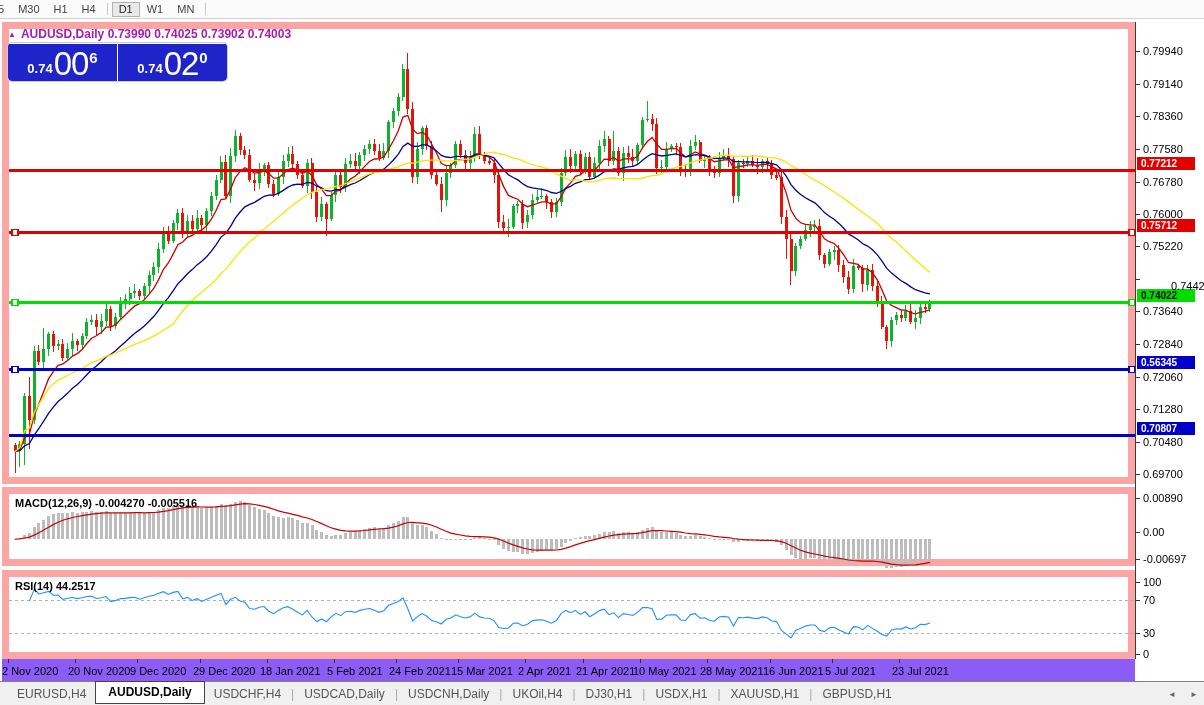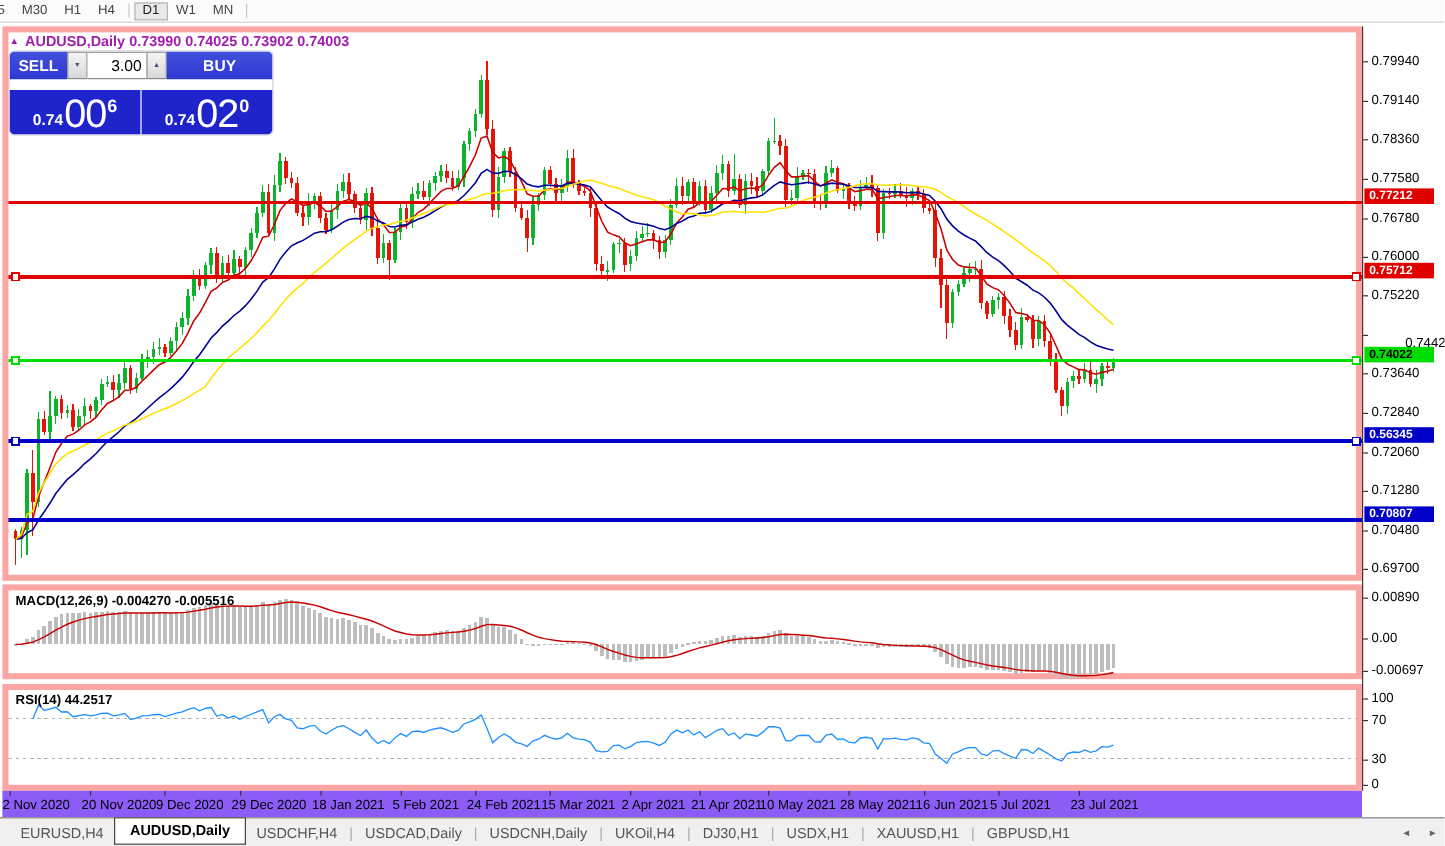--- a/index.html
+++ b/index.html
@@ -8,21 +8,21 @@
 
   
   #toolbar{position:absolute;left:0;top:0;width:1204px;height:18px;background:#fbfbfb;
            border-bottom:1px solid #d6d3cc;display:flex;align-items:center;overflow:hidden;}
   .tf-btn{font-size:11px;color:#444;padding:1px 7px;line-height:13px;white-space:nowrap;}
   .tf-btn.first{margin-left:-9px;}
   .tf-btn.active{background:#e9e9e9;border:1px solid #b3b3b3;padding:0 6px;color:#222;}
   .tf-sep{width:1px;height:12px;background:#c9c9c9;margin:0 4px;}
 
   
-  .pane{position:absolute;background:#fff;border:5px solid #fca5a5;box-sizing:border-box;}
+  .pane{position:absolute;background:#fff;border:7px solid #fca5a5;box-sizing:border-box;}
   #main-pane{left:2px;top:22px;width:1133px;height:462px;}
   #macd-pane{left:2px;top:487px;width:1133px;height:79px;}
   #rsi-pane{left:2px;top:570px;width:1133px;height:89px;}
   .pane svg{position:absolute;left:0;top:0;}
 
   
   #axis{position:absolute;left:1135px;top:22px;width:69px;height:637px;background:#fff;
         border-left:1px solid #3a3a3a;}
   .ax-label{position:absolute;left:7px;font-size:11px;color:#000;line-height:12px;white-space:nowrap;}
   .ax-tick{position:absolute;left:0;width:4px;height:1px;background:#333;}
@@ -41,21 +41,21 @@
   .tp-btn{background:linear-gradient(#4250dd,#2d38cf);color:#fff;font-size:13px;font-weight:700;
           display:flex;align-items:center;justify-content:center;cursor:pointer;}
   #sell-btn{width:48px;border-top-left-radius:4px;}
   #buy-btn{flex:1;border-top-right-radius:4px;}
   .spin-btn{width:17px;background:linear-gradient(#f4f4f4,#d8d8d8);border:1px solid #8a8a8a;
             box-sizing:border-box;display:flex;align-items:center;justify-content:center;
             font-size:6px;color:#44507a;cursor:pointer;}
   #vol-input{width:49px;border:1px solid #8a8a8a;border-left:none;border-right:none;
              font-size:13px;color:#000;text-align:right;padding:0 4px 0 0;box-sizing:border-box;
              font-family:"Liberation Sans",sans-serif;}
-  #tp-row2{display:flex;height:37px;margin-top:9px;}
+  #tp-row2{display:flex;height:37px;margin-top:1px;}
   .tp-price{background:#1f24ca;color:#fff;display:flex;align-items:flex-end;justify-content:center;
             padding-bottom:1px;cursor:pointer;}
   #sell-price{width:109px;margin-right:1px;border-bottom-left-radius:4px;}
   #buy-price{flex:1;border-bottom-right-radius:4px;}
   .tp-small{font-size:13px;font-weight:700;margin:0 1px 4px 0;}
   .tp-big{font-size:33px;line-height:33px;letter-spacing:-1px;}
   .tp-sup{font-size:15px;font-weight:700;margin:0 0 14px 1px;}
 
   
   #dates{position:absolute;left:2px;top:659px;width:1133px;height:22px;background:#8b5cf6;
@@ -876,31 +876,20 @@
         <rect x="1120" y="337.5" width="6" height="6" fill="#fff" stroke="#0000c8" stroke-width="1.5"></rect>
         <line x1="0" y1="406.4" x2="1131" y2="406.4" stroke="#0000c8" stroke-width="3"></line>
       </svg>
   </div>
 
   <div id="title">
     <span class="arrow">▲</span><span>AUDUSD,Daily</span>&nbsp;<span>0.73990 0.74025 0.73902 0.74003</span>
   </div>
 
   <div id="trade-panel">
-    <div id="tp-row1">
-      <div id="sell-btn" class="tp-btn">SELL</div>
-      <div class="spin-btn">
-        <span>▼</span>
-      </div>
-      <input id="vol-input" value="3.00" style="">
-      <div class="spin-btn">
-        <span>▲</span>
-      </div>
-      <div id="buy-btn" class="tp-btn">BUY</div>
-    </div>
     <div id="tp-row2">
       <div id="sell-price" class="tp-price">
         <span class="tp-small">0.74</span>
         <span class="tp-big">00</span>
         <span class="tp-sup">6</span>
       </div>
       <div id="buy-price" class="tp-price">
         <span class="tp-small">0.74</span>
         <span class="tp-big">02</span>
         <span class="tp-sup">0</span>

